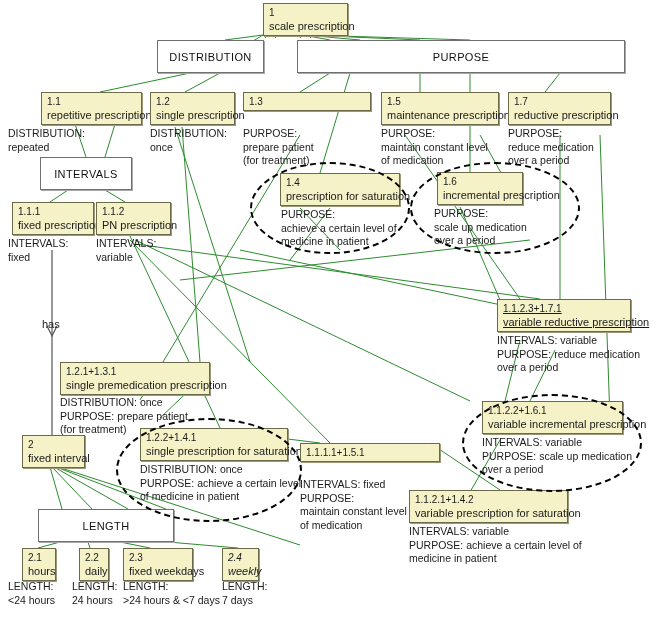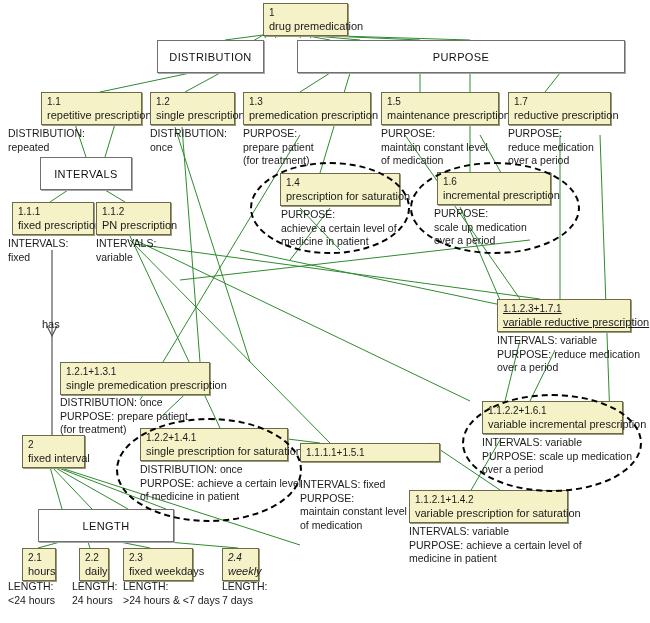--- a/index.html
+++ b/index.html
@@ -120,33 +120,32 @@
       <div class="container" style="left: 40px; top: 157px; width: 92px; height: 33px;">
         <span>INTERVALS</span>
       </div>
       <div class="container" style="left: 38px; top: 509px; width: 136px; height: 33px;">
         <span>LENGTH</span>
       </div>
     </div>
   <div id="node-layer">
       <div class="node" style="left: 263px; top: 3px; width: 85px;">
         <span class="num">1</span>
-        <span class="ttl">drug premedication</span>
+        <span class="ttl">scale prescription</span>
       </div>
       <div class="node" style="left: 41px; top: 92px; width: 101px;">
         <span class="num">1.1</span>
         <span class="ttl">repetitive prescription</span>
       </div>
       <div class="node" style="left: 150px; top: 92px; width: 85px;">
         <span class="num">1.2</span>
         <span class="ttl">single prescription</span>
       </div>
       <div class="node" style="left: 243px; top: 92px; width: 128px;">
         <span class="num">1.3</span>
-        <span class="ttl">premedication prescription</span>
       </div>
       <div class="node" style="left: 381px; top: 92px; width: 118px;">
         <span class="num">1.5</span>
         <span class="ttl">maintenance prescription</span>
       </div>
       <div class="node" style="left: 508px; top: 92px; width: 103px;">
         <span class="num">1.7</span>
         <span class="ttl">reductive prescription</span>
       </div>
       <div class="node" style="left: 12px; top: 202px; width: 82px;">
@@ -154,21 +153,21 @@
         <span class="ttl">fixed prescription</span>
       </div>
       <div class="node" style="left: 96px; top: 202px; width: 75px;">
         <span class="num">1.1.2</span>
         <span class="ttl">PN prescription</span>
       </div>
       <div class="node" style="left: 280px; top: 173px; width: 120px;">
         <span class="num">1.4</span>
         <span class="ttl">prescription for saturation</span>
       </div>
-      <div class="node" style="left: 437px; top: 172px; width: 114px;">
+      <div class="node" style="left: 437px; top: 172px; width: 86px;">
         <span class="num">1.6</span>
         <span class="ttl">incremental prescription</span>
       </div>
       <div class="node" style="left: 497px; top: 299px; width: 134px; text-decoration: underline;">
         <span class="num">1.1.2.3+1.7.1</span>
         <span class="ttl">variable reductive prescription</span>
       </div>
       <div class="node" style="left: 60px; top: 362px; width: 150px;">
         <span class="num">1.2.1+1.3.1</span>
         <span class="ttl">single premedication prescription</span>

